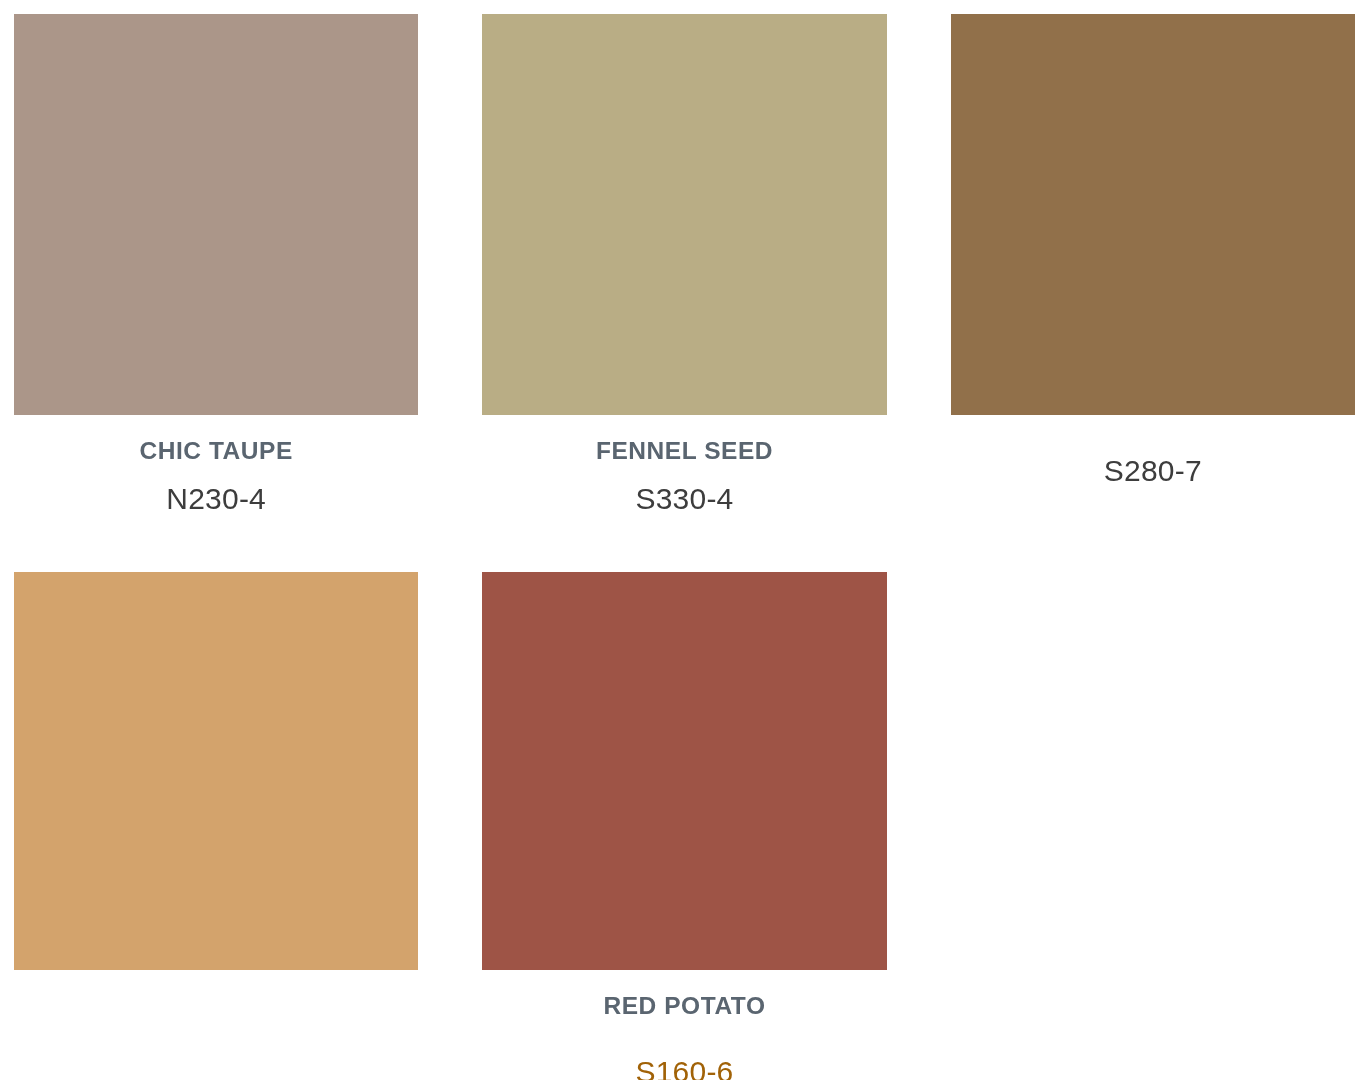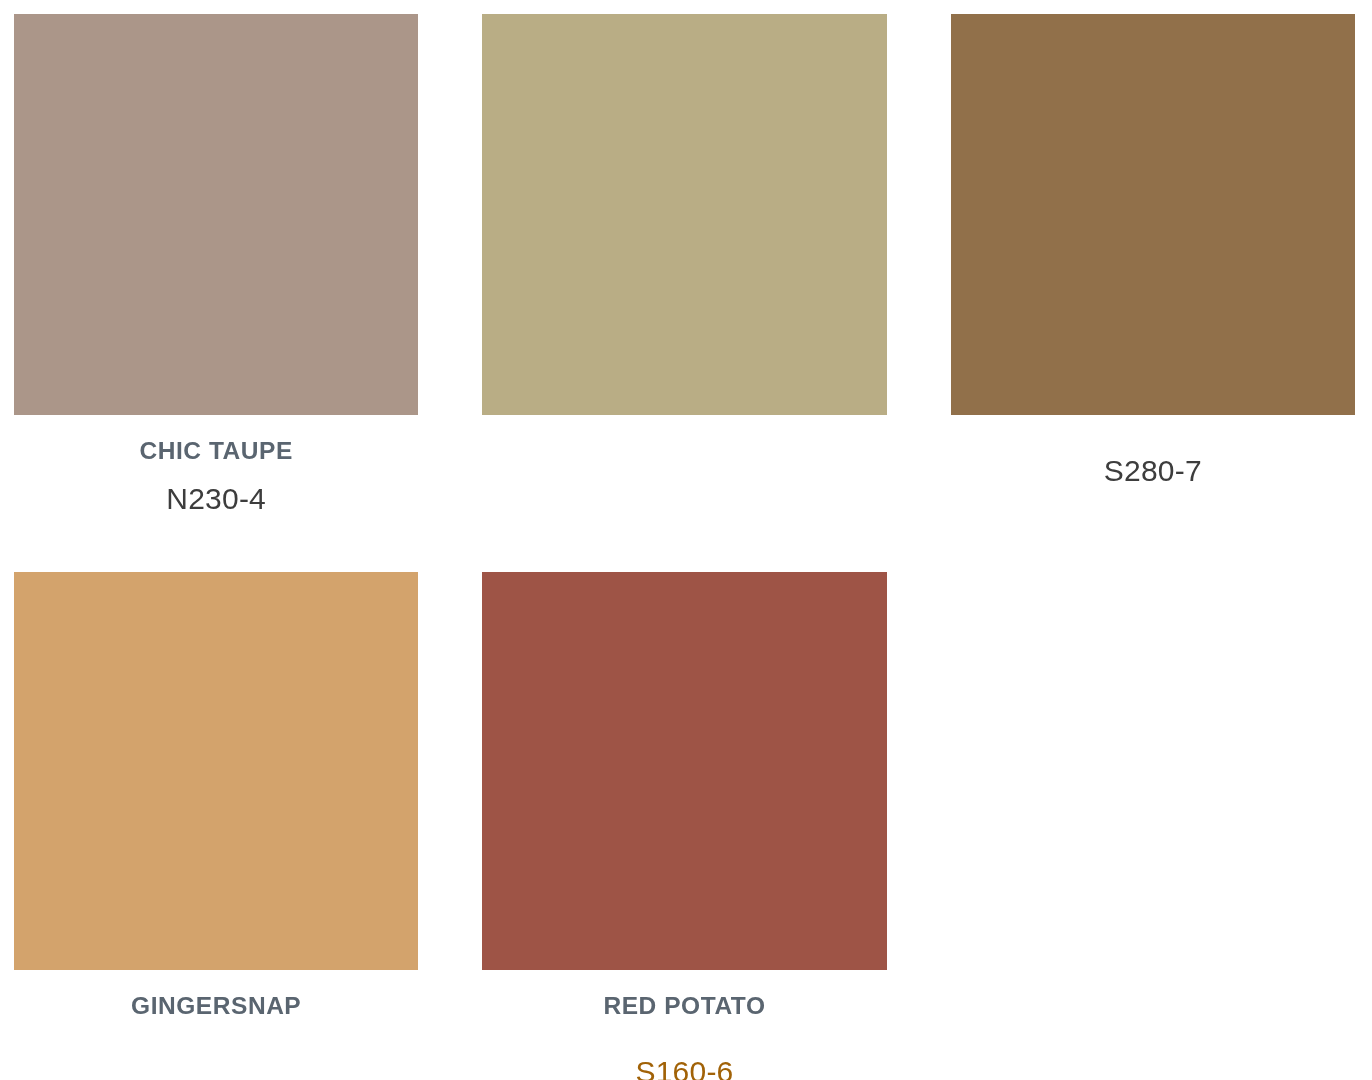--- a/index.html
+++ b/index.html
@@ -81,33 +81,36 @@
   <div class="swatch-card row-1">
     <div class="swatch-chip" style="background-color: rgb(171, 150, 137);"></div>
     <div class="swatch-meta">
       <span class="swatch-name" style="color: rgb(90, 101, 112);">CHIC TAUPE</span>
       <span class="swatch-code" style="color: rgb(61, 61, 61);">N230-4</span>
     </div>
   </div>
 
   <div class="swatch-card row-1">
     <div class="swatch-chip" style="background-color: rgb(185, 173, 133);"></div>
+    <div class="swatch-meta">
+      <span class="swatch-name" style="color: rgb(90, 101, 112);">FENNEL SEED</span>
+      <span class="swatch-code" style="color: rgb(61, 61, 61);">S330-4</span>
+    </div>
   </div>
 
   <div class="swatch-card row-1">
     <div class="swatch-chip" style="background-color: rgb(145, 112, 74);"></div>
     <div class="swatch-meta">
       <span class="swatch-code" style="color: rgb(61, 61, 61);">S280-7</span>
     </div>
   </div>
 
   <div class="swatch-card row-2">
     <div class="swatch-chip" style="background-color: rgb(211, 163, 108);"></div>
     <div class="swatch-meta">
-      <span class="swatch-name" style="color: rgb(90, 101, 112);">GINGERSNAP</span>
     </div>
   </div>
 
   <div class="swatch-card row-2">
     <div class="swatch-chip" style="background-color: rgb(158, 84, 70);"></div>
     <div class="swatch-meta">
       <span class="swatch-name" style="color: rgb(90, 101, 112);">RED POTATO</span>
       <span class="swatch-code" style="color: #a16207; margin-top: 35px;">S160-6</span>
     </div>
   </div>

